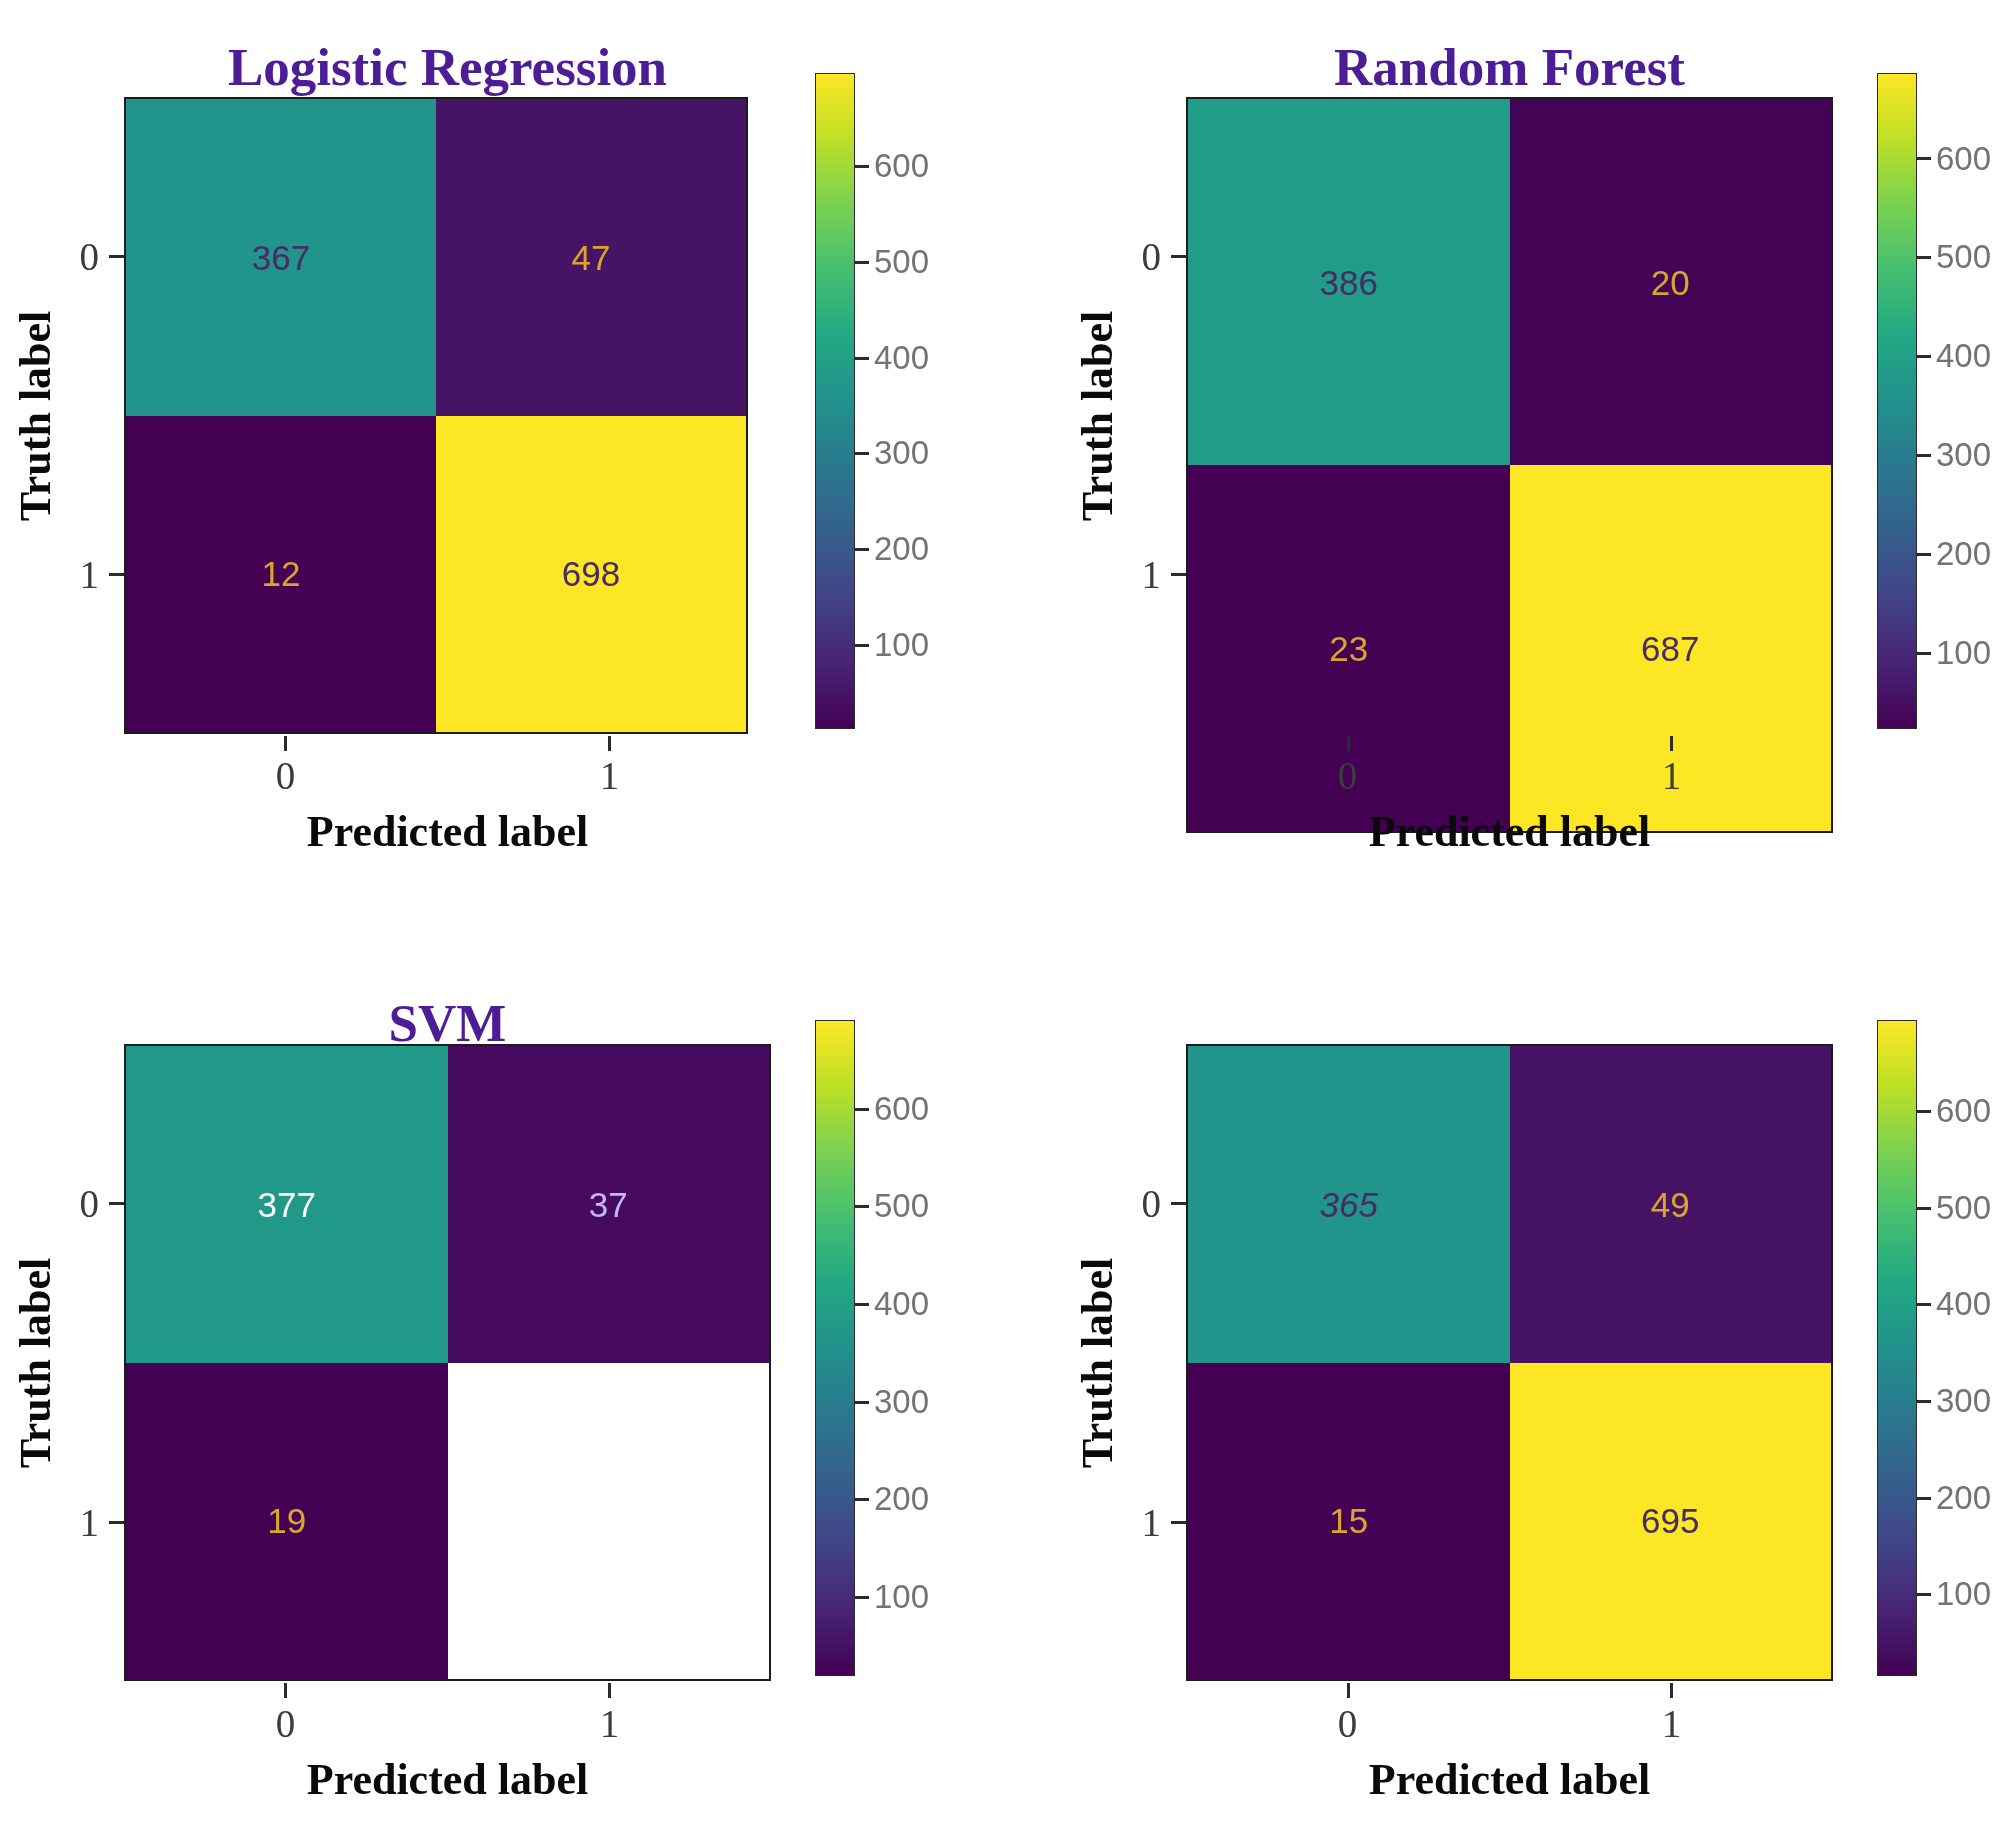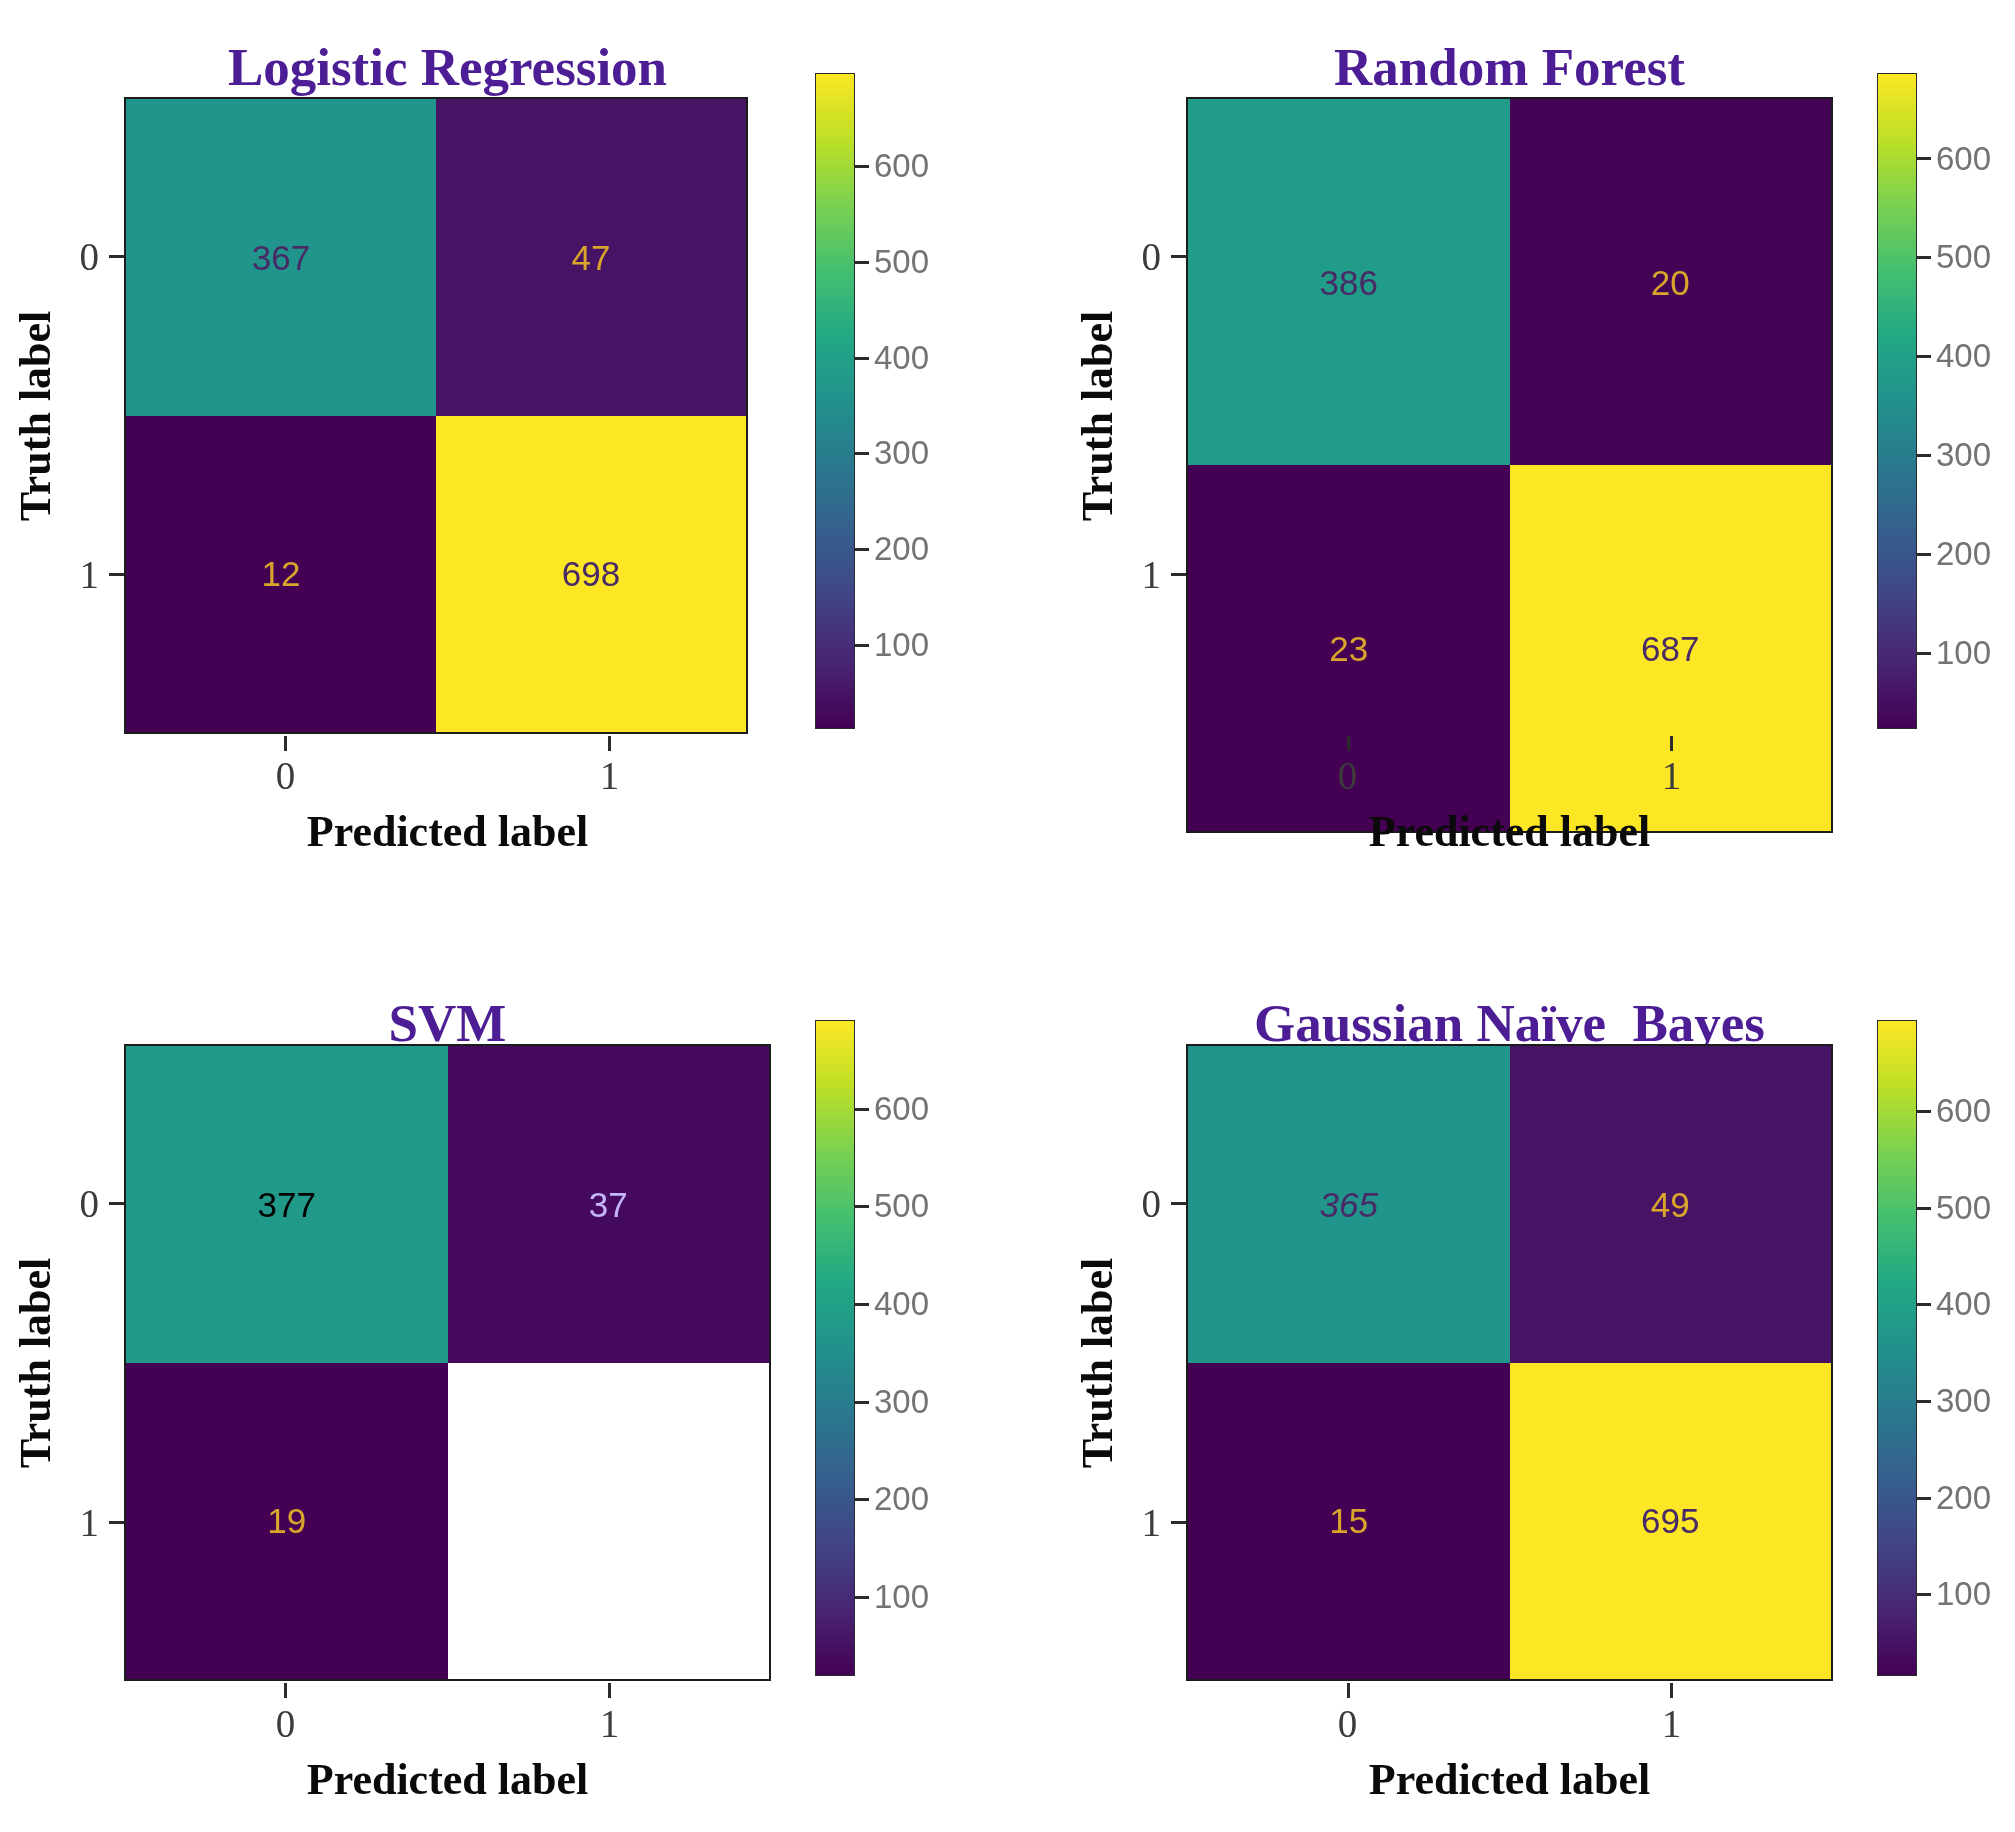--- a/index.html
+++ b/index.html
@@ -168,21 +168,21 @@
     <div class="cbar-ticklab" style="left: 928px; top: 339px;">400</div>
     <div class="cbar-ticklab" style="left: 928px; top: 240px;">500</div>
     <div class="cbar-ticklab" style="left: 928px; top: 142px;">600</div>
   </div>
     <div class="panel" style="left: 0px; top: 916px;">
     <div class="title" style="left: 124px; top: 46px; width: 647px;">SVM</div>
     <div class="ylab" style="left: 36px; top: 447px;">Truth label</div>
 
     <div class="plot" style="left: 124px; top: 128px; width: 647px; height: 637px;">
       <div class="cell" style="background: rgb(33, 153, 137);">
-        <span class="cv" style="color: #000000;">377</span>
+        <span class="cv" style="color: #ffffff;">377</span>
       </div>
       <div class="cell" style="background: rgb(69, 10, 93);">
         <span class="cv" style="color: #c4b5fd;">37</span>
       </div>
       <div class="cell" style="background: rgb(68, 1, 84);">
         <span class="cv" style="color: rgb(217, 166, 43);">19</span>
       </div>
     </div>
 
     <div class="tickmark ytm" style="left: 109px; top: 286px; width: 15.3px; height: 2.8px;"></div>
@@ -207,21 +207,20 @@
     <div class="tickmark cbtm" style="left: 855px; top: 289px; width: 14px; height: 2.8px;"></div>
     <div class="tickmark cbtm" style="left: 855px; top: 192px; width: 14px; height: 2.8px;"></div>
     <div class="cbar-ticklab" style="left: 874px; top: 664px;">100</div>
     <div class="cbar-ticklab" style="left: 874px; top: 566px;">200</div>
     <div class="cbar-ticklab" style="left: 874px; top: 469px;">300</div>
     <div class="cbar-ticklab" style="left: 874px; top: 371px;">400</div>
     <div class="cbar-ticklab" style="left: 874px; top: 273px;">500</div>
     <div class="cbar-ticklab" style="left: 874px; top: 176px;">600</div>
   </div>
     <div class="panel" style="left: 1008px; top: 916px;">
-    <div class="title" style="left: 178px; top: 46px; width: 647px;">Gaussian Naïve&nbsp; Bayes</div>
     <div class="ylab" style="left: 90px; top: 447px;">Truth label</div>
 
     <div class="plot" style="left: 178px; top: 128px; width: 647px; height: 637px;">
       <div class="cell" style="background: rgb(33, 148, 139);">
         <span class="cv" style="color: rgb(71, 42, 102); font-style: italic;">365</span>
       </div>
       <div class="cell" style="background: rgb(70, 19, 101);">
         <span class="cv" style="color: rgb(217, 166, 43);">49</span>
       </div>
       <div class="cell" style="background: rgb(68, 1, 84);">

